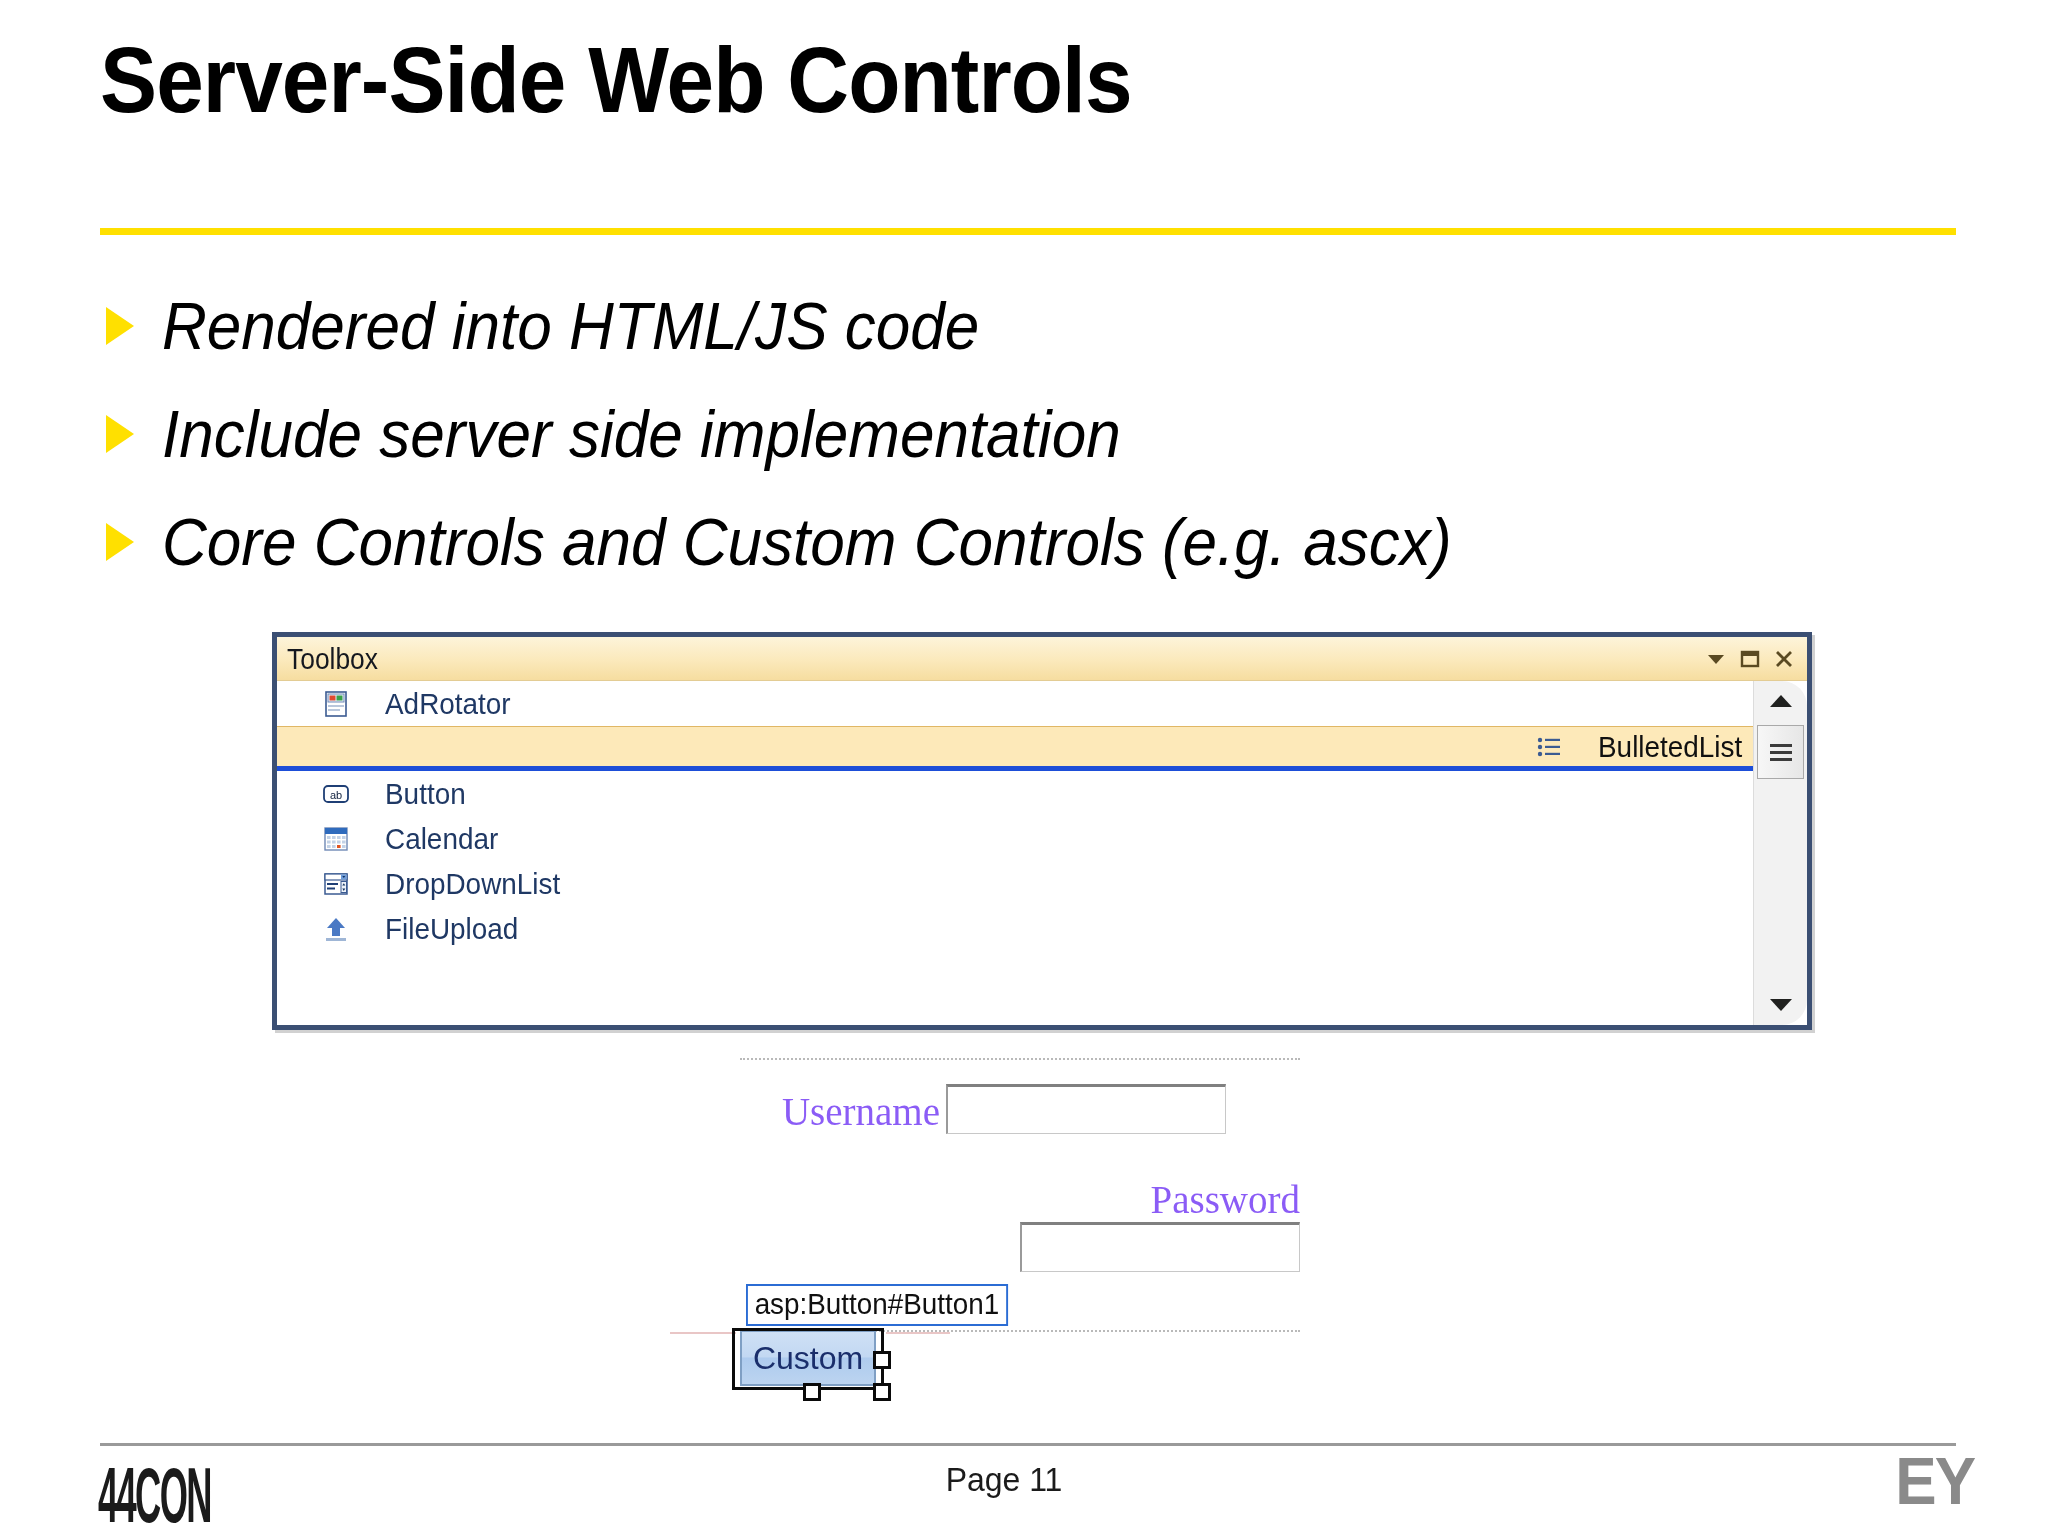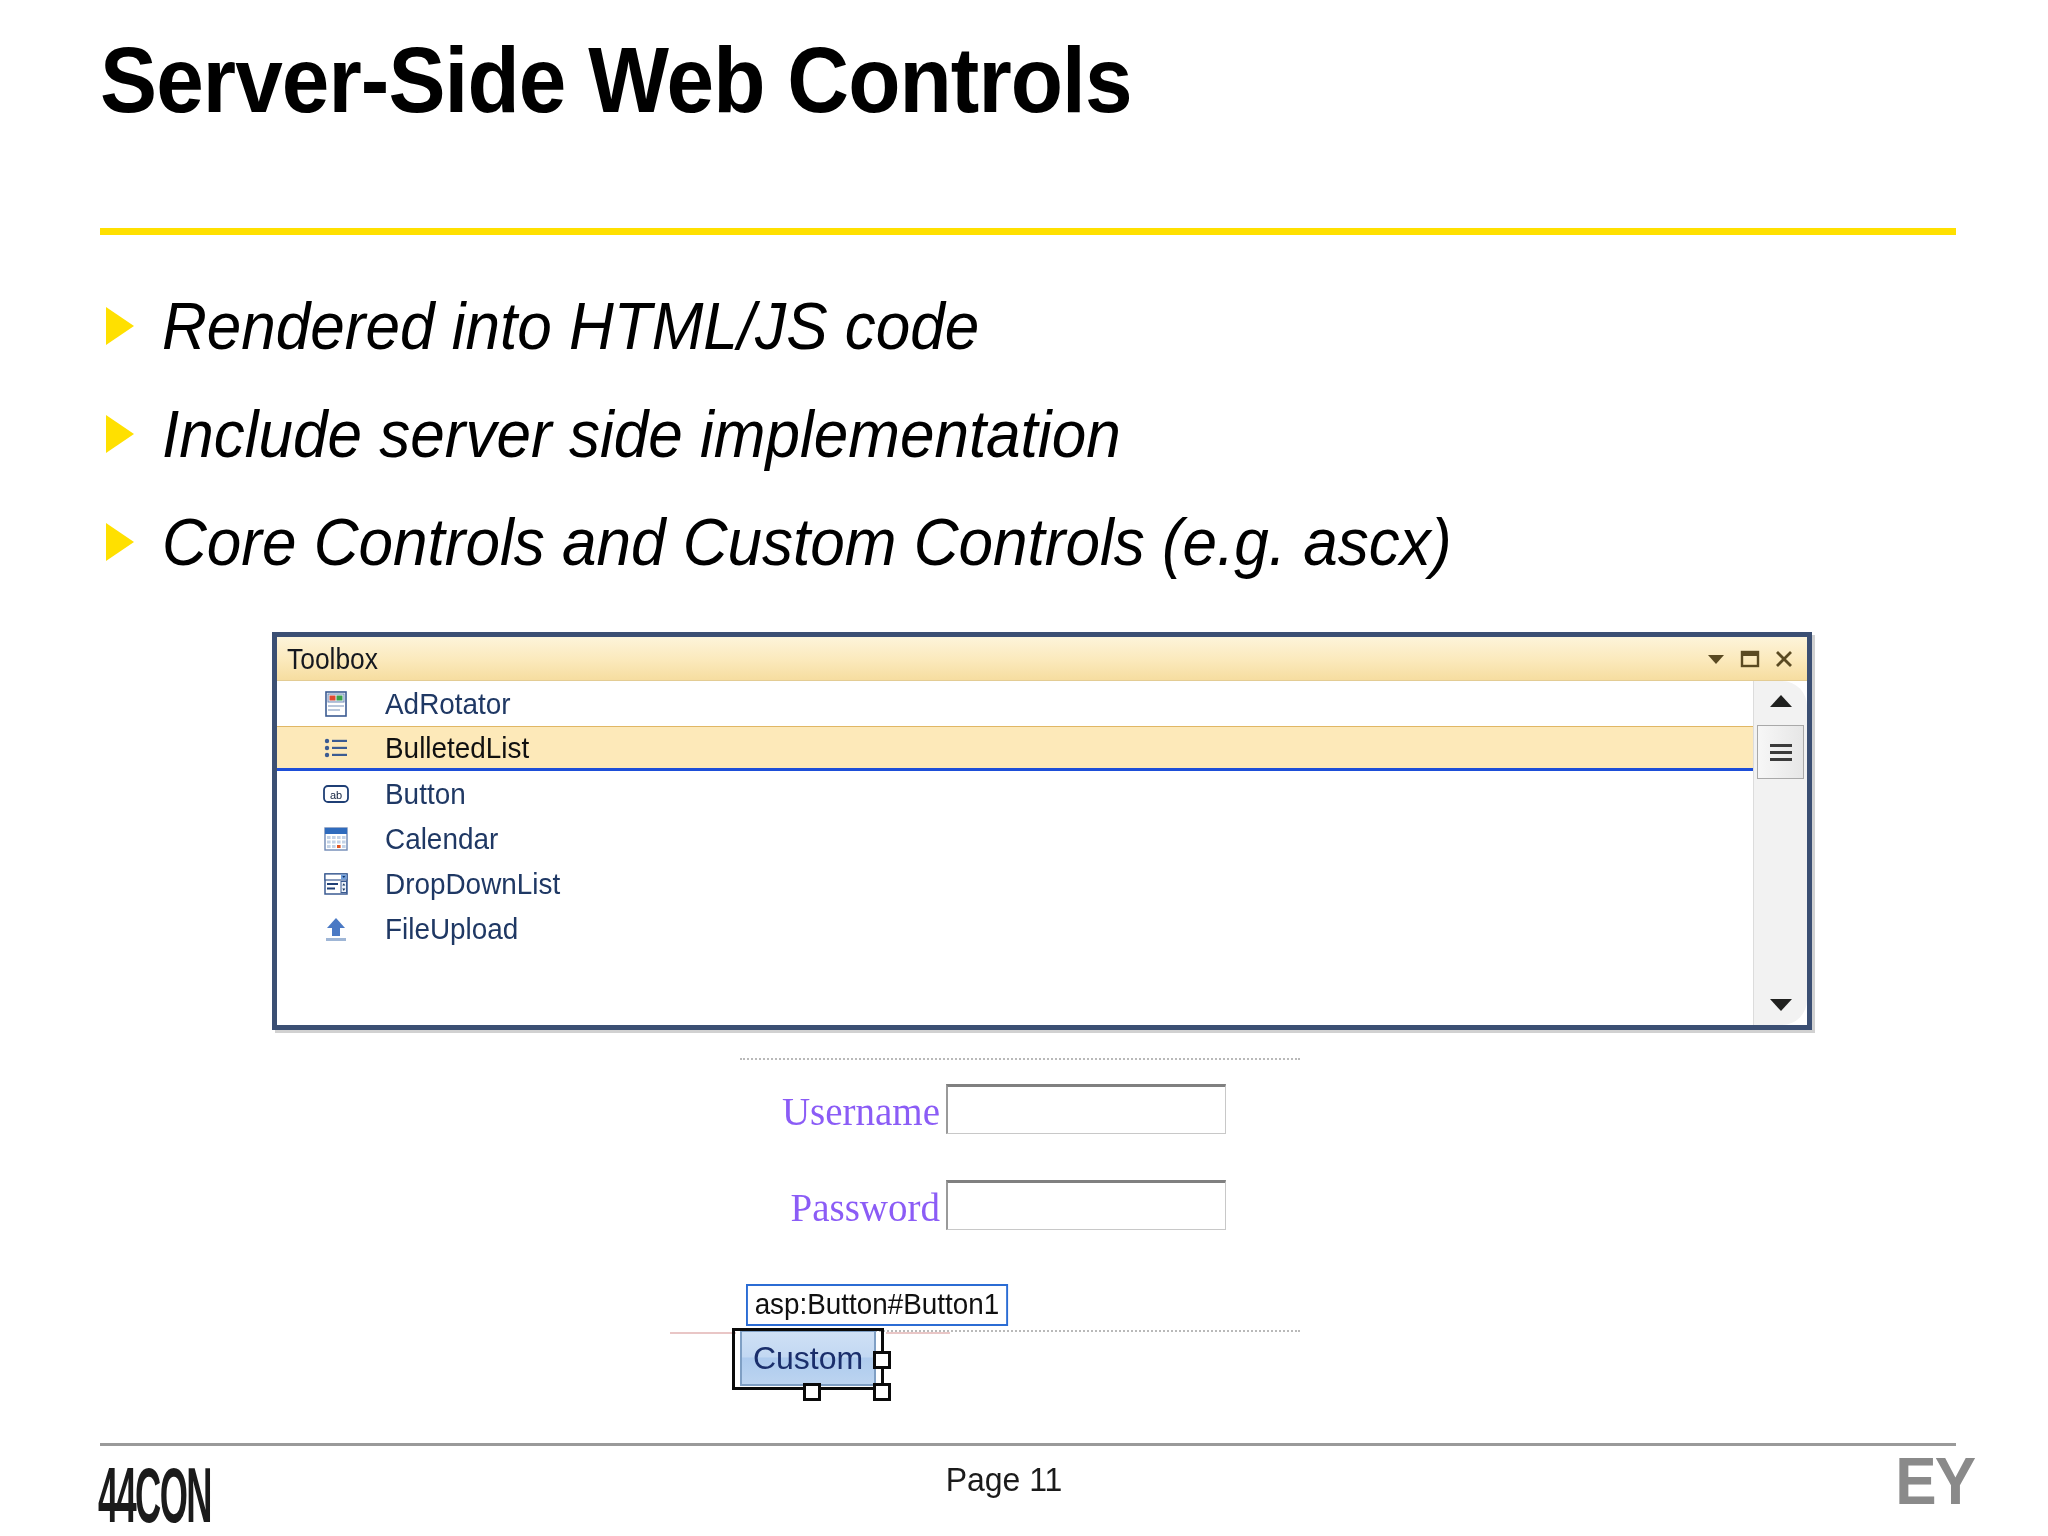--- a/index.html
+++ b/index.html
@@ -144,22 +144,23 @@
   .tb-item {
     display: flex;
     align-items: center;
     height: 45px;
     padding-left: 42px;
     box-sizing: border-box;
   }
   .tb-item.selected {
     background: #fde9b9;
     border-top: 1px solid #e0b765;
-    border-bottom: 3px solid #1d4ed8;
+    border-bottom: 5px solid #1d4ed8;
     height: 45px;
+    justify-content: flex-end;
   }
   .tb-icon {
     width: 34px;
     height: 34px;
     flex: 0 0 34px;
     position: relative;
     display: flex;
     align-items: center;
     justify-content: center;
   }
@@ -230,21 +231,21 @@
   #guide-top { top: 0px; }
   #guide-bottom { top: 272px; }
 
   .field-row {
     position: absolute;
     left: 0; width: 560px;
     display: flex;
     align-items: flex-end;
   }
   #row-username { top: 26px; }
-  #row-password { top: 122px; }
+  #row-password { top: 122px; flex-direction: column; }
 
   .field-label {
     font-family: "Liberation Serif", serif;
     font-size: 39px;
     line-height: 40px;
     color: #8b5cf6;
     white-space: nowrap;
     text-align: right;
     width: 200px;
     padding-bottom: 2px;

